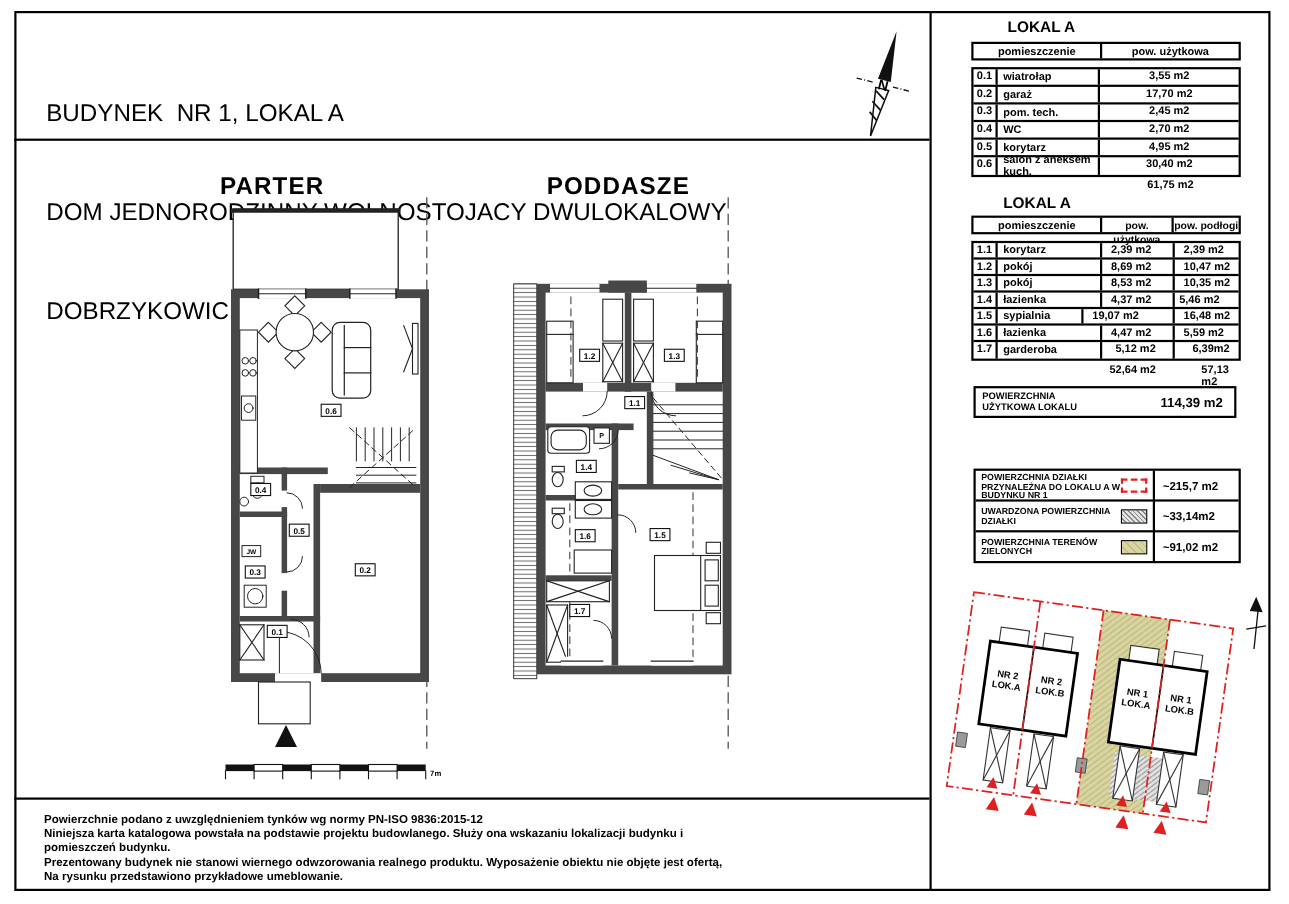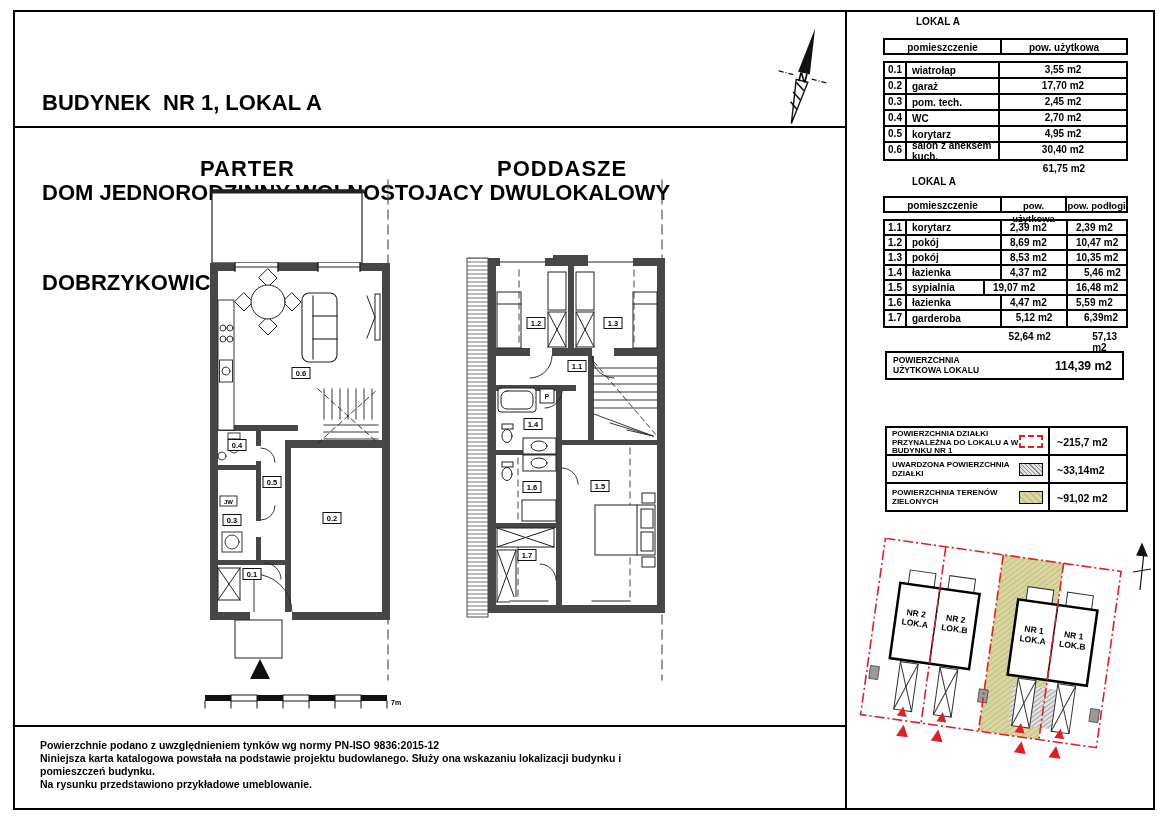--- a/index.html
+++ b/index.html
@@ -2,26 +2,26 @@
 <html><head>
 <meta charset="utf-8">
 <style>
   html,body{margin:0;padding:0;background:#fff;}
   .page{position:relative;width:1172px;height:822px;background:#fff;
         font-family:"Liberation Sans",sans-serif;color:#000;overflow:hidden;}
   .abs{position:absolute;}
   .frame{left:13px;top:10px;width:1142px;height:800px;border:2px solid #000;box-sizing:border-box;}
   .vsep{left:845px;top:10px;width:0;height:800px;border-left:2px solid #000;}
   .title-box{left:13px;top:10px;width:832px;height:118px;border-bottom:2px solid #000;box-sizing:border-box;}
-  .title-box div{white-space:pre;font-weight:bold;font-size:22px;line-height:30px;}
+  .title-box div{white-space:pre;font-weight:normal;font-size:22px;line-height:30px;}
   .title-inner{position:absolute;left:29px;top:18px;}
   .footer-box{left:13px;top:725px;width:832px;height:85px;border-top:2px solid #000;box-sizing:border-box;}
   .footer-inner{position:absolute;left:27px;top:12px;font-size:10.5px;font-weight:bold;line-height:13px;}
   
-  .heading{font-weight:bold;font-size:10px;}
+  .heading{font-weight:bold;font-size:14px;}
   .thead{display:flex;border:2px solid #000;box-sizing:border-box;height:17px;
          font-weight:bold;font-size:10px;align-items:center;}
   .thead .hc{text-align:center;height:100%;line-height:13px;box-sizing:border-box;padding-top:1px;}
   .tbody{border:2px solid #000;box-sizing:border-box;background:#fff;}
   .trow{display:flex;height:16px;box-sizing:border-box;border-bottom:2px solid #000;
         font-weight:bold;font-size:10px;align-items:center;}
   .trow:last-child{border-bottom:none;}
   .c-id{width:22px;text-align:center;border-right:2px solid #000;height:100%;box-sizing:border-box;line-height:14px;}
   .c-name{flex:1;padding-left:5px;}
   .c-val{height:100%;box-sizing:border-box;border-left:2px solid #000;line-height:14px;}
@@ -433,38 +433,38 @@
       <div class="trow" style="height:15px;">
         <div class="c-id">1.3</div>
         <div class="c-name">pokój</div>
         <div class="c-val" style="width:66px;padding-left:8px;">8,53 m2</div>
         <div class="c-val" style="width:60px;padding-left:8px;">10,35 m2</div>
       </div>
       <div class="trow" style="height:15px;">
         <div class="c-id">1.4</div>
         <div class="c-name">łazienka</div>
         <div class="c-val" style="width:66px;padding-left:8px;">4,37 m2</div>
-        <div class="c-val" style="width:60px;padding-left:16px;">5,46 m2</div>
+        <div class="c-val" style="width:60px;padding-left:4px;">5,46 m2</div>
       </div>
       <div class="trow" style="height:15px;">
         <div class="c-id">1.5</div>
         <div class="c-name">sypialnia</div>
         <div class="c-val" style="width:83px;padding-left:8px;">19,07 m2</div>
         <div class="c-val" style="width:60px;padding-left:8px;">16,48 m2</div>
       </div>
       <div class="trow" style="height:15px;">
         <div class="c-id">1.6</div>
         <div class="c-name">łazienka</div>
         <div class="c-val" style="width:66px;padding-left:8px;margin-left:48px;">4,47 m2</div>
         <div class="c-val" style="width:60px;padding-left:8px;">5,59 m2</div>
       </div>
       <div class="trow" style="height:15px;">
         <div class="c-id">1.7</div>
         <div class="c-name">garderoba</div>
-        <div class="c-val" style="width:66px;padding-left:0;text-align:center;">5,12 m2</div>
+        <div class="c-val" style="width:66px;padding-left:12px;">5,12 m2</div>
         <div class="c-val" style="width:60px;padding-left:8px;text-align:center;">6,39m2</div>
       </div>
     </div>
     <div style="display:flex;margin-top:3px;font-weight:bold;font-size:10px;gap:38px;">
       <div style="width:127px;"></div>
       <div style="width:66px;">52,64 m2</div>
       <div style="width:52px;">57,13 m2</div>
     </div>
   </div>
 
@@ -593,17 +593,18 @@
       <polygon points="286,12 291,24 281,23"></polygon>
       <line x1="277" y1="40" x2="295" y2="37"></line>
     </g>
   </svg>
 
   <div class="abs footer-box">
     <div class="footer-inner">
       <div>Powierzchnie podano z uwzględnieniem tynków wg normy PN-ISO 9836:2015-12</div>
       <div>Niniejsza karta katalogowa powstała na podstawie projektu budowlanego. Służy ona wskazaniu lokalizacji budynku i</div>
       <div>pomieszczeń budynku.</div>
+      <div>Prezentowany budynek nie stanowi wiernego odwzorowania realnego produktu. Wyposażenie obiektu nie objęte jest ofertą,</div>
       <div>Na rysunku przedstawiono przykładowe umeblowanie.</div>
     </div>
   </div>
 
 </div>
 
 </body></html>

